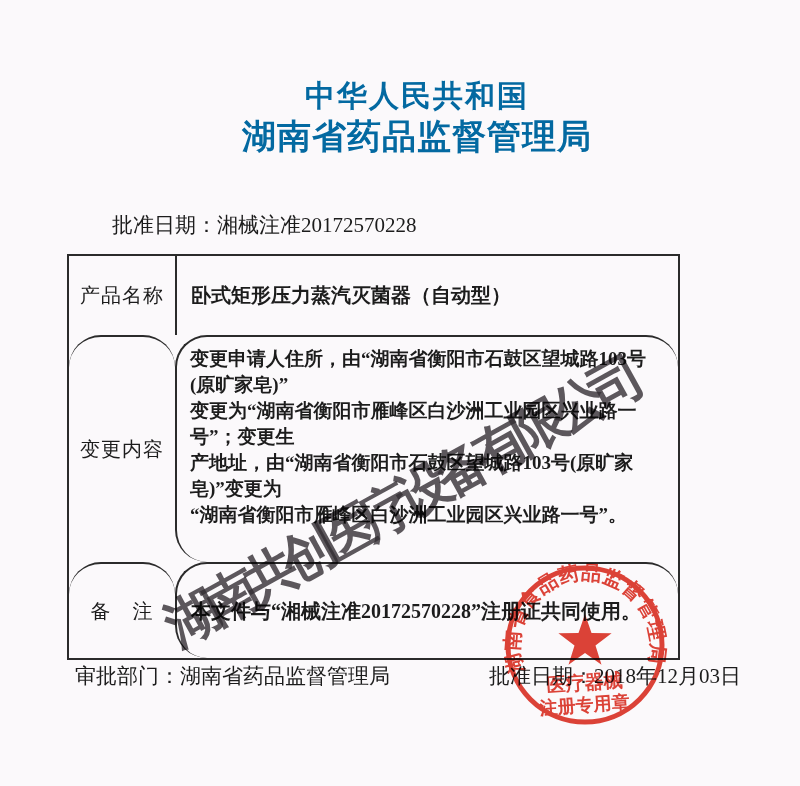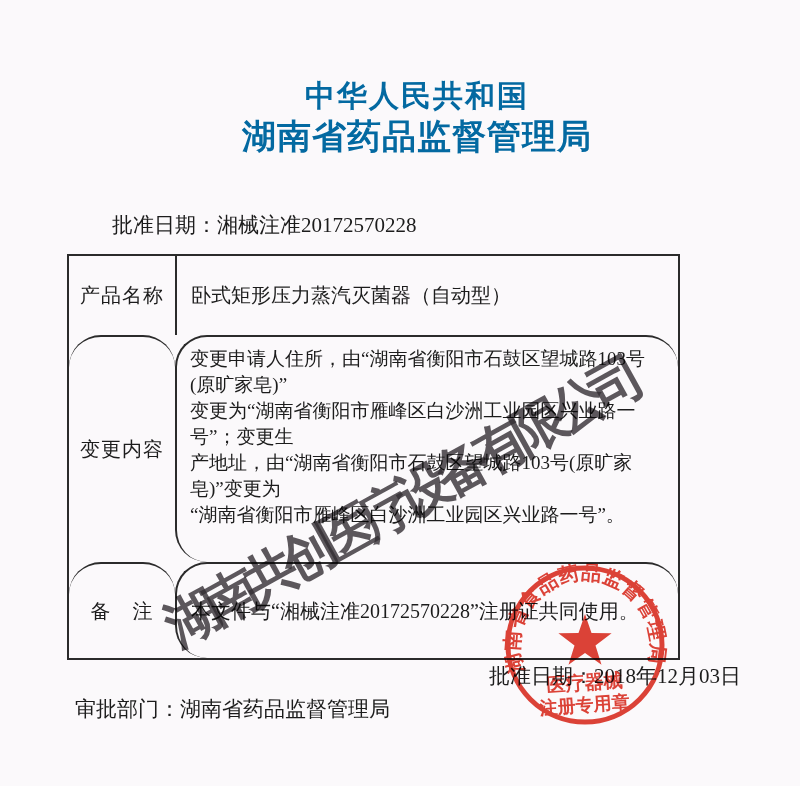--- a/index.html
+++ b/index.html
@@ -15,25 +15,25 @@
   .title-2{top:114px;font-size:34px;letter-spacing:1px;}
   .reg-line{position:absolute;left:112px;top:211px;font-size:21px;white-space:nowrap;}
   .doc-table{
     position:absolute;left:67px;top:254px;width:609px;height:402px;
     border:2px solid #2b2b2b;
     display:grid;grid-template-columns:106px 1fr;grid-template-rows:79px 227px 1fr;
     font-size:20px;
   }
   .cell{box-sizing:border-box;display:flex;align-items:center;}
   .cell-label{justify-content:center;letter-spacing:1px;}
-  .cell-value{border-left:2px solid #2b2b2b;padding-left:14px;}
+  .cell-value{border-left:2px solid #2b2b2b;padding-left:14px;font-weight:bold;}
   .rb{border-top:2px solid #2b2b2b;border-radius:32px;}
   .cell-change{align-items:flex-start;padding:9px 10px 0 13px;font-size:19px;line-height:26px;white-space:pre-line;}
   .footer-line{position:absolute;top:662px;font-size:21px;white-space:nowrap;}
-  .footer-left{left:75px;margin-top:33px;}
+  .footer-left{left:75px;}
   .footer-right{left:489px;}
   .watermark{
     position:absolute;left:170px;top:595px;z-index:6;
     transform:rotate(-29deg);transform-origin:0 50%;
     font-size:54px;font-weight:bold;letter-spacing:-10px;white-space:nowrap;
     color:rgba(52,48,52,0.80);mix-blend-mode:multiply;pointer-events:none;
   }
   .stamp{position:absolute;left:485px;top:545px;width:200px;height:200px;z-index:5;
     mix-blend-mode:multiply;opacity:0.92;}
 </style>

